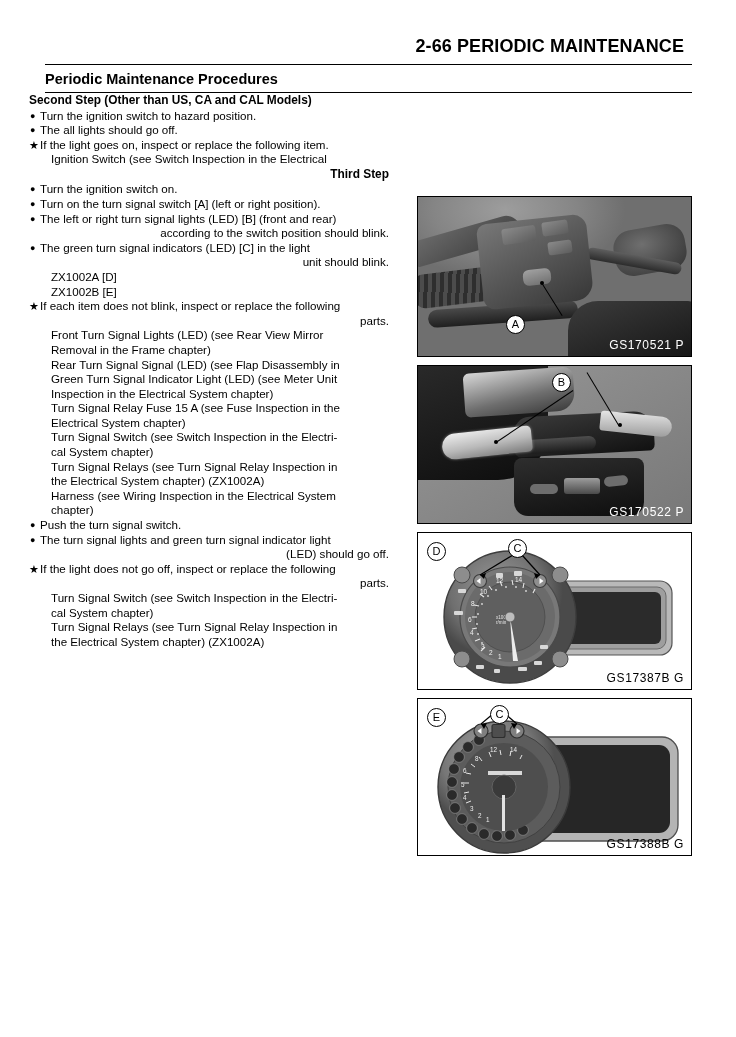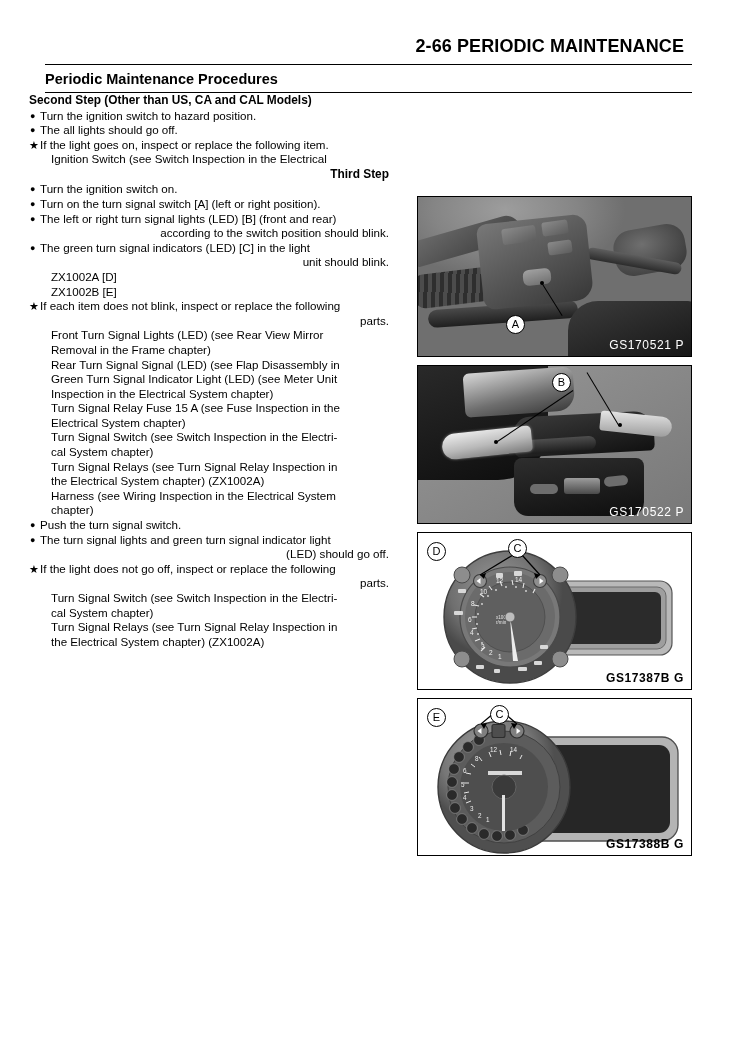--- a/index.html
+++ b/index.html
@@ -132,21 +132,21 @@
   .fig-code {
     position: absolute;
     right: 7px;
     bottom: 4px;
     font-size: 12px;
     letter-spacing: 0.6px;
     font-family: "Liberation Sans", sans-serif;
     white-space: nowrap;
   }
   .figure.photo .fig-code { color: #ffffff; }
-  .figure.line-art .fig-code { color: #000000; font-weight: bold; }
+  .figure.line-art .fig-code { color: #000000; }
 
   .callout {
     position: absolute;
     width: 19px;
     height: 19px;
     border: 1.3px solid #000;
     border-radius: 50%;
     background: #ffffff;
     font-size: 11px;
     font-weight: normal;

